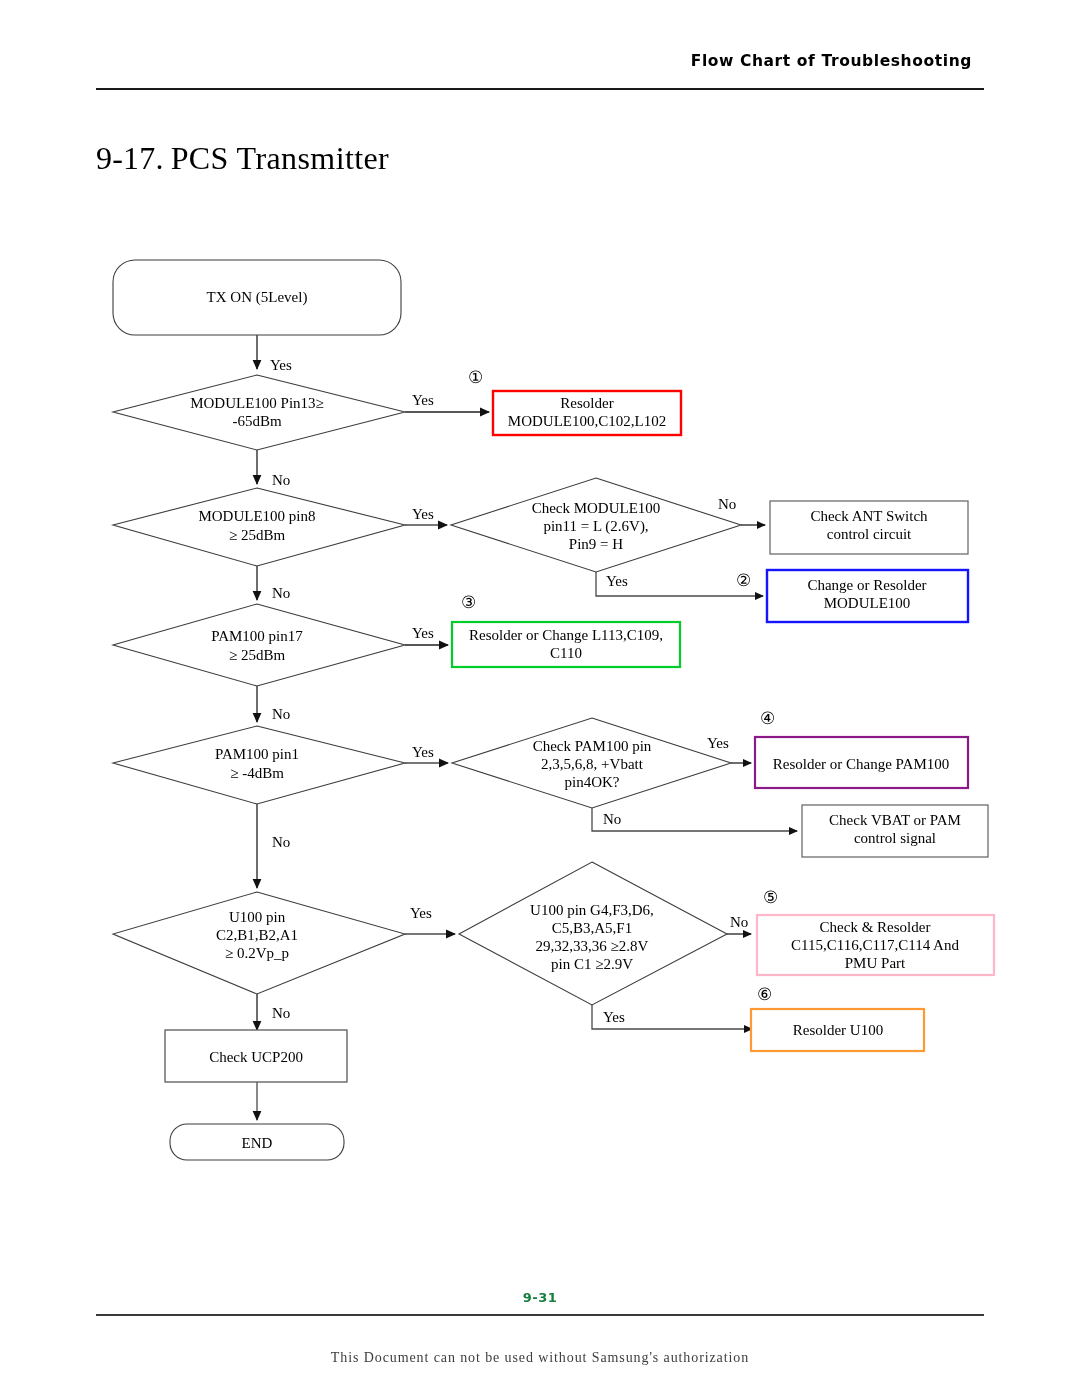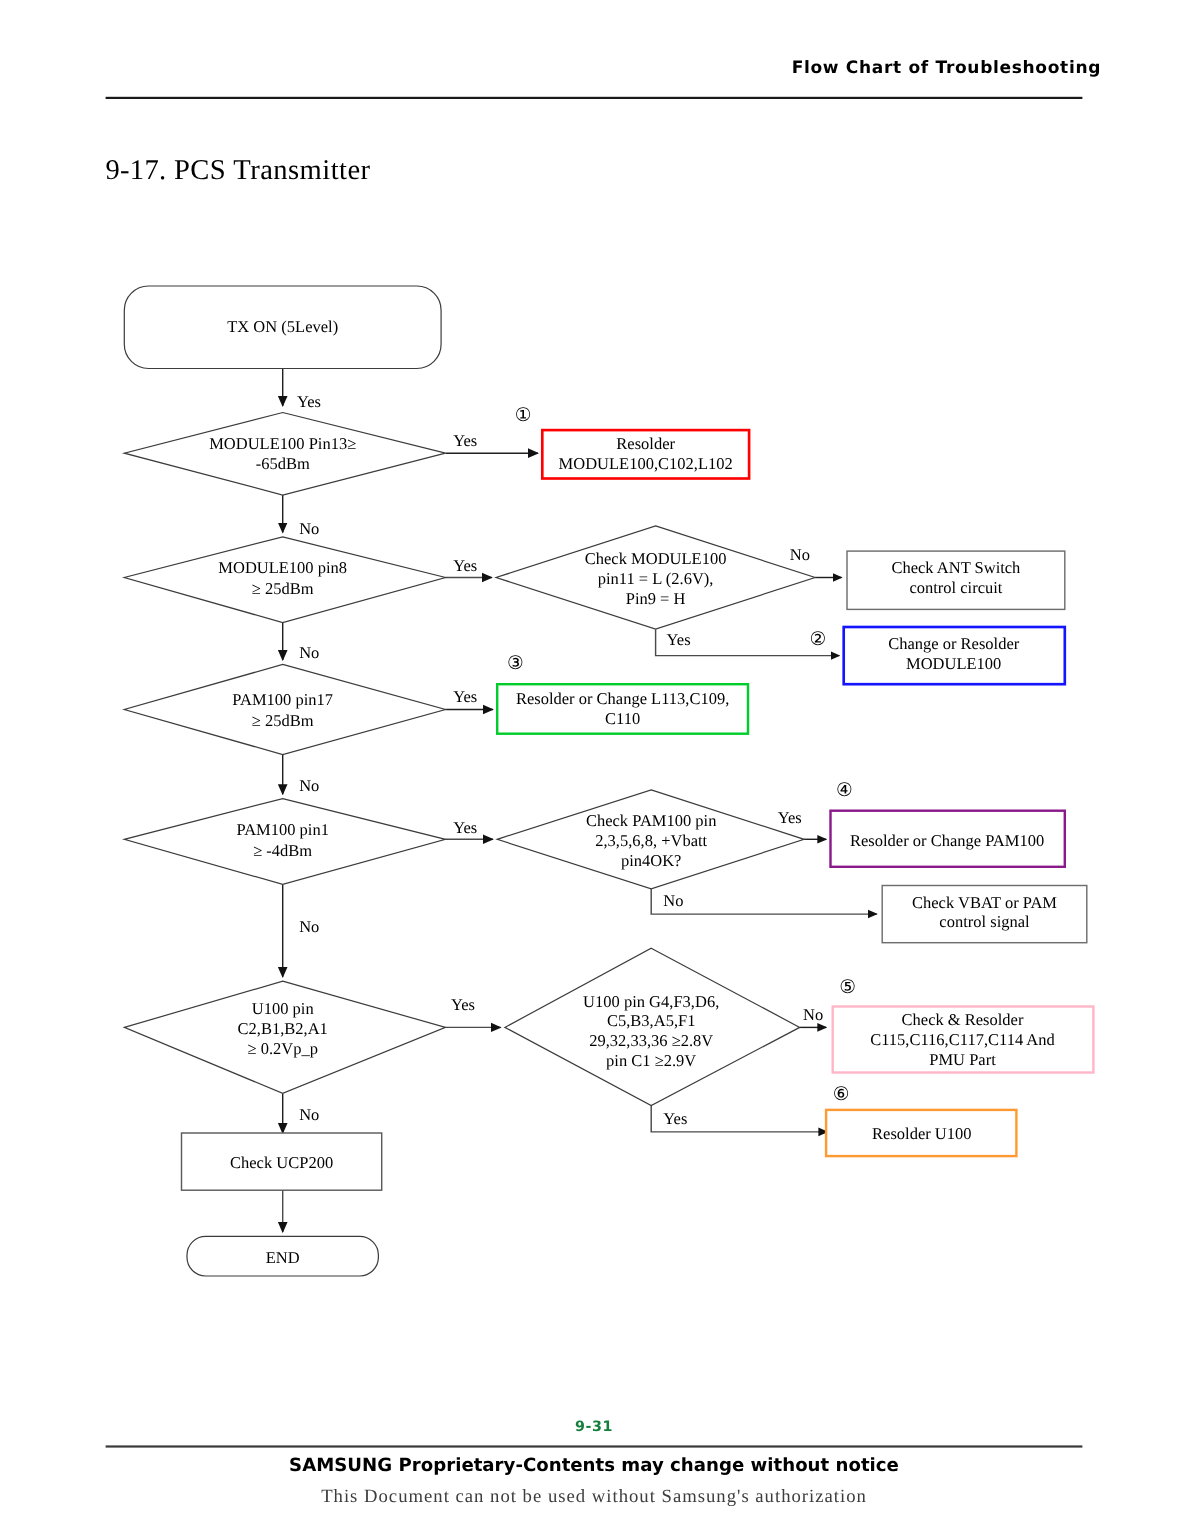--- a/index.html
+++ b/index.html
@@ -1,46 +1,46 @@
 <!DOCTYPE html>
 <html><head>
 <meta charset="utf-8">
 <style>
   html,body{margin:0;padding:0;background:#fff;}
   body{width:1080px;height:1397px;position:relative;
        font-family:"Liberation Serif",serif;color:#000;}
   .page{position:absolute;inset:0;}
 
   
-  .hdr-title{position:absolute;right:79px;top:52px;
+  .hdr-title{position:absolute;right:108px;top:52px;
              font-family:"DejaVu Sans",sans-serif;font-weight:bold;
              font-size:15.5px;letter-spacing:.6px;color:#000;text-align:right;}
   .hdr-rule{position:absolute;left:96px;right:96px;top:88px;
             height:2px;background:#1a1a1a;}
 
   
   .sec-title{position:absolute;left:96px;top:140px;
-             font-family:"Liberation Serif",serif;font-size:26px;}
+             font-family:"Liberation Serif",serif;font-size:32px;}
   .sec-title .num{letter-spacing:.2px;}
   .sec-title .txt{margin-left:7px;letter-spacing:.4px;}
 
   
   #flow{position:absolute;left:0;top:0;}
 
   
   .pg-num{position:absolute;left:0;right:0;top:1290px;text-align:center;
           font-family:"DejaVu Sans",sans-serif;font-size:13px;
           font-weight:bold;letter-spacing:.5px;color:#15803d;}
   .foot-rule{position:absolute;left:96px;right:96px;top:1314px;
              height:2px;background:#3a3a3a;}
   .foot1{position:absolute;left:0;right:0;top:1322px;text-align:center;
          font-family:"DejaVu Sans",sans-serif;font-weight:bold;
          font-size:16.5px;color:#000;}
   .foot2{position:absolute;left:0;right:0;top:1350px;text-align:center;
-         font-family:"Liberation Serif",serif;font-size:17px;
+         font-family:"Liberation Serif",serif;font-size:14px;
          letter-spacing:.9px;color:#3d3d3d;}
 
   
   text{font-family:"Liberation Serif",serif;fill:#000;}
   .node-t{font-size:15px;}
   .edge-t{font-size:15px;}
   .circ-t{font-size:17px;}
   .shape{fill:#fff;stroke:#3c3c3c;stroke-width:1.1;}
   .ln{stroke:#4a4a4a;stroke-width:1.3;fill:none;}
   .ln-d{stroke:#1f1f1f;stroke-width:1.3;fill:none;}
@@ -239,16 +239,15 @@
     <text class="circ-t" x="468" y="383" fill="#ff0000">①</text>
     <text class="circ-t" x="736" y="586" fill="#1414ff">②</text>
     <text class="circ-t" x="461" y="608" fill="#00cc2a">③</text>
     <text class="circ-t" x="760" y="724" fill="#8a1a8a">④</text>
     <text class="circ-t" x="763" y="903" fill="#ffb6c8">⑤</text>
     <text class="circ-t" x="757" y="1000" fill="#ff9933">⑥</text>
   </svg>
 
   <div class="pg-num">9-31</div>
   <div class="foot-rule"></div>
-  <div class="foot1">SAMSUNG Proprietary-Contents may change without notice</div>
   <div class="foot2">This Document can not be used without Samsung's authorization</div>
 
 </div>
 
 </body></html>

